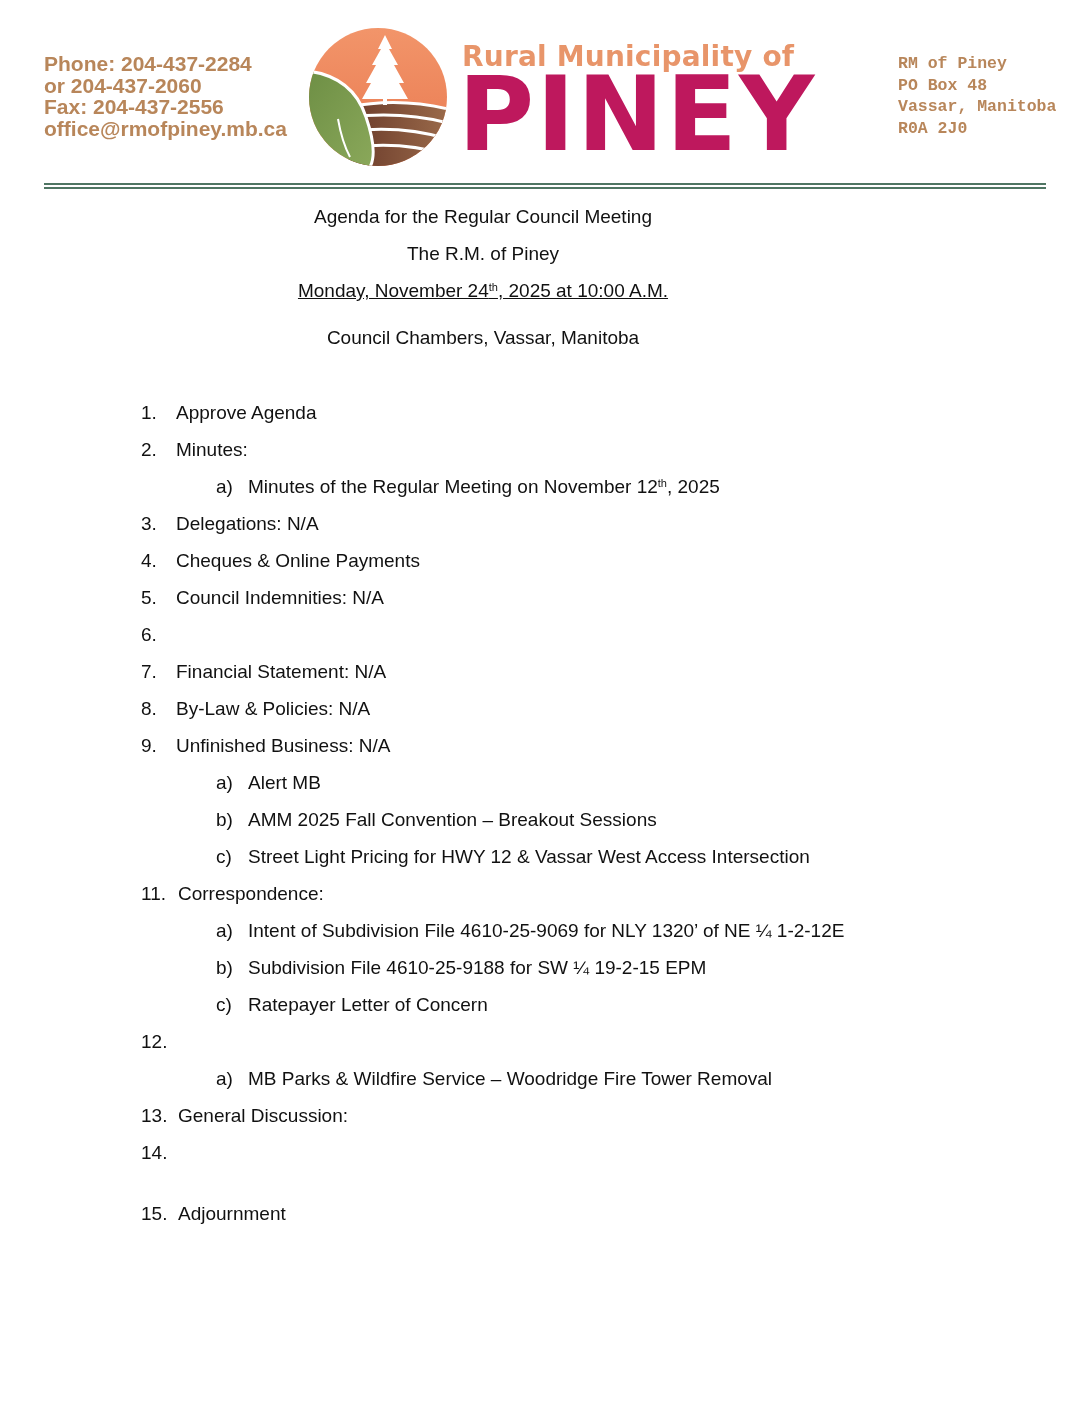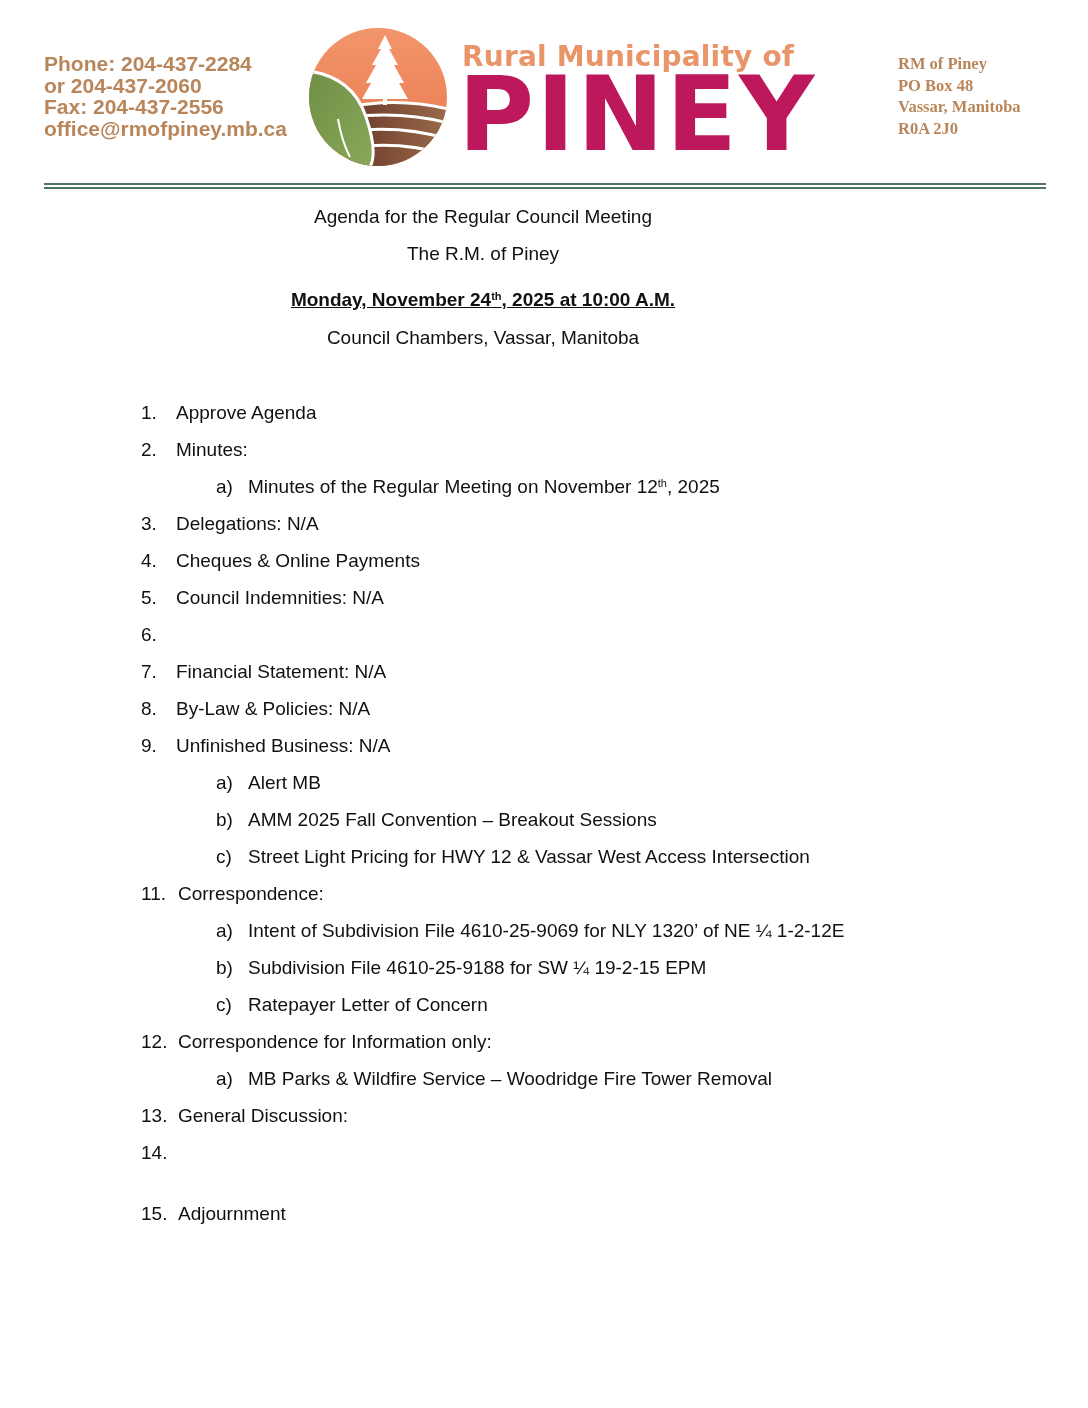--- a/index.html
+++ b/index.html
@@ -1,34 +1,34 @@
 <!DOCTYPE html>
 <html><head>
   <meta charset="utf-8">
   <style>
     * { box-sizing: border-box; margin: 0; padding: 0; }
     html, body { width: 1088px; height: 1408px; background: #ffffff; }
     body { position: relative; font-family: "Liberation Sans", sans-serif; color: #111; overflow: hidden; }
 
     .letterhead { position: absolute; left: 0; top: 0; width: 1088px; height: 200px; }
     .contact-left { position: absolute; left: 44px; top: 53px; font-family: "Liberation Sans", sans-serif; font-weight: bold; font-size: 21px; line-height: 21.5px; color: #b8865a; }
-    .contact-right { position: absolute; left: 898px; top: 53px; font-family: Liberation Serif, serif; font-weight: bold; font-size: 16.5px; line-height: 21.5px; color: #b8865a; }
+    .contact-right { position: absolute; left: 898px; top: 53px; font-family: Liberation Mono, monospace; font-weight: bold; font-size: 16.5px; line-height: 21.5px; color: #b8865a; }
 
     .logo-emblem { position: absolute; left: 308px; top: 27px; width: 140px; height: 140px; }
     .logo-top { position: absolute; left: 462px; top: 40px; font-family: "DejaVu Sans", sans-serif; font-weight: bold; font-size: 28px; color: #e8956a; letter-spacing: 0.2px; }
     .logo-main { position: absolute; left: 458px; top: 62px; font-family: "DejaVu Sans", sans-serif; font-weight: bold; font-size: 104px; line-height: 104px; color: #be185d; letter-spacing: 2px; }
 
     .rule { position: absolute; left: 44px; width: 1002px; height: 2px; background: #4f7563; }
     .rule.r1 { top: 183px; }
     .rule.r2 { top: 187px; height: 2px; }
 
     .heading { position: absolute; left: 0; width: 966px; text-align: center; font-size: 19px; color: #111; }
     .heading.h1 { top: 206px; }
     .heading.h2 { top: 243px; }
-    .heading.h3 { top: 289px; font-weight: bold; text-decoration: underline; }
+    .heading.h3 { top: 280px; font-weight: normal; text-decoration: underline; }
     .heading.h4 { top: 327px; }
     sup { font-size: 11px; vertical-align: 6px; line-height: 0; }
 
     .agenda { position: absolute; left: 141px; top: 401px; width: 820px; }
     .item { position: relative; font-size: 19px; line-height: 23px; height: 37px; }
     .item .num { position: absolute; left: 0; top: 0; }
     .item .txt { position: absolute; left: 35px; top: 0; width: 780px; }
     .item.wide .txt { left: 37px; }
     .item.two-line { height: 61px; }
     .sub { position: relative; font-size: 19px; line-height: 23px; height: 37px; }
@@ -172,21 +172,20 @@
     <span class="lbl">b)</span>
     <span class="txt">Subdivision File 4610-25-9188 for SW ¼ 19-2-15 EPM</span>
   </div>
   <div class="sub">
     <span class="lbl">c)</span>
     <span class="txt">Ratepayer Letter of Concern</span>
   </div>
 
   <div class="item wide">
     <span class="num">12.</span>
-    <span class="txt">Correspondence for Information only:</span>
   </div>
   <div class="sub">
     <span class="lbl">a)</span>
     <span class="txt">MB Parks &amp; Wildfire Service – Woodridge Fire Tower Removal</span>
   </div>
 
   <div class="item wide">
     <span class="num">13.</span>
     <span class="txt">General Discussion:</span>
   </div>

